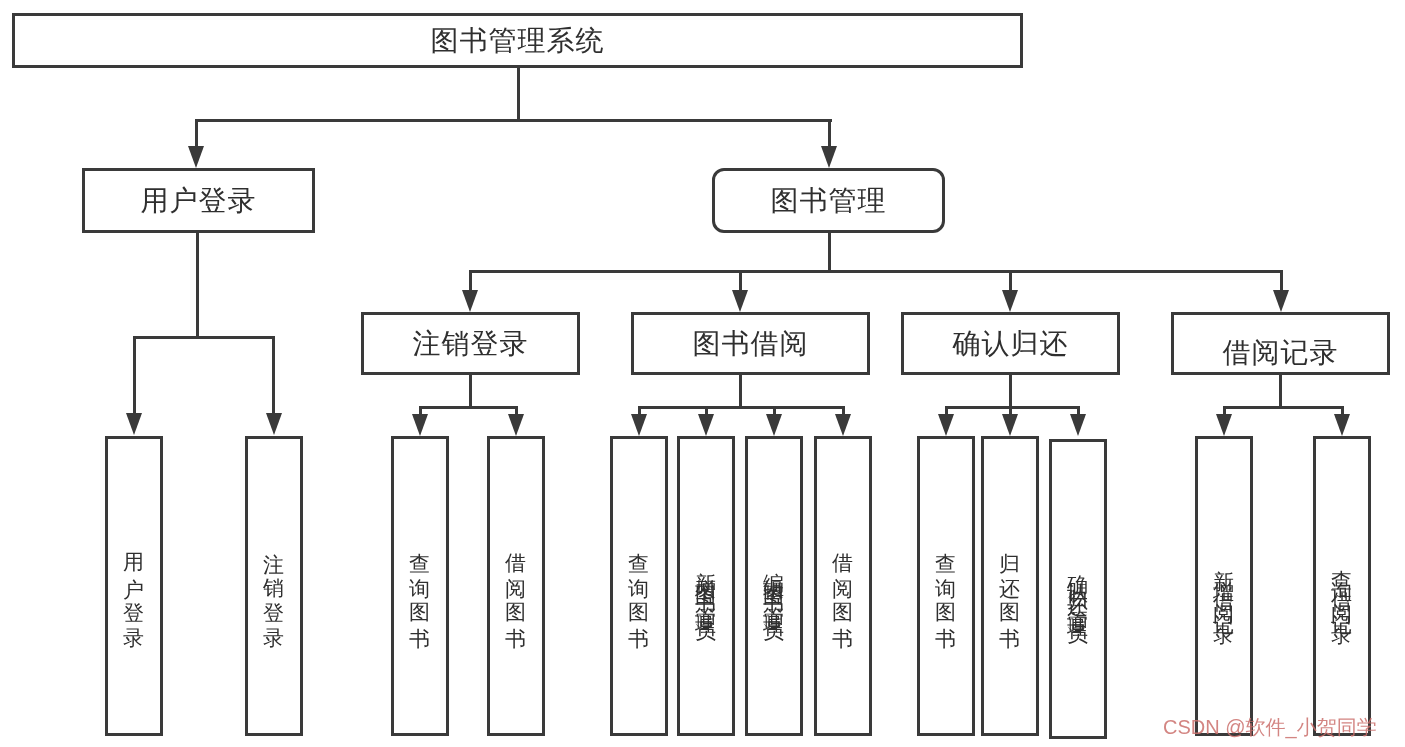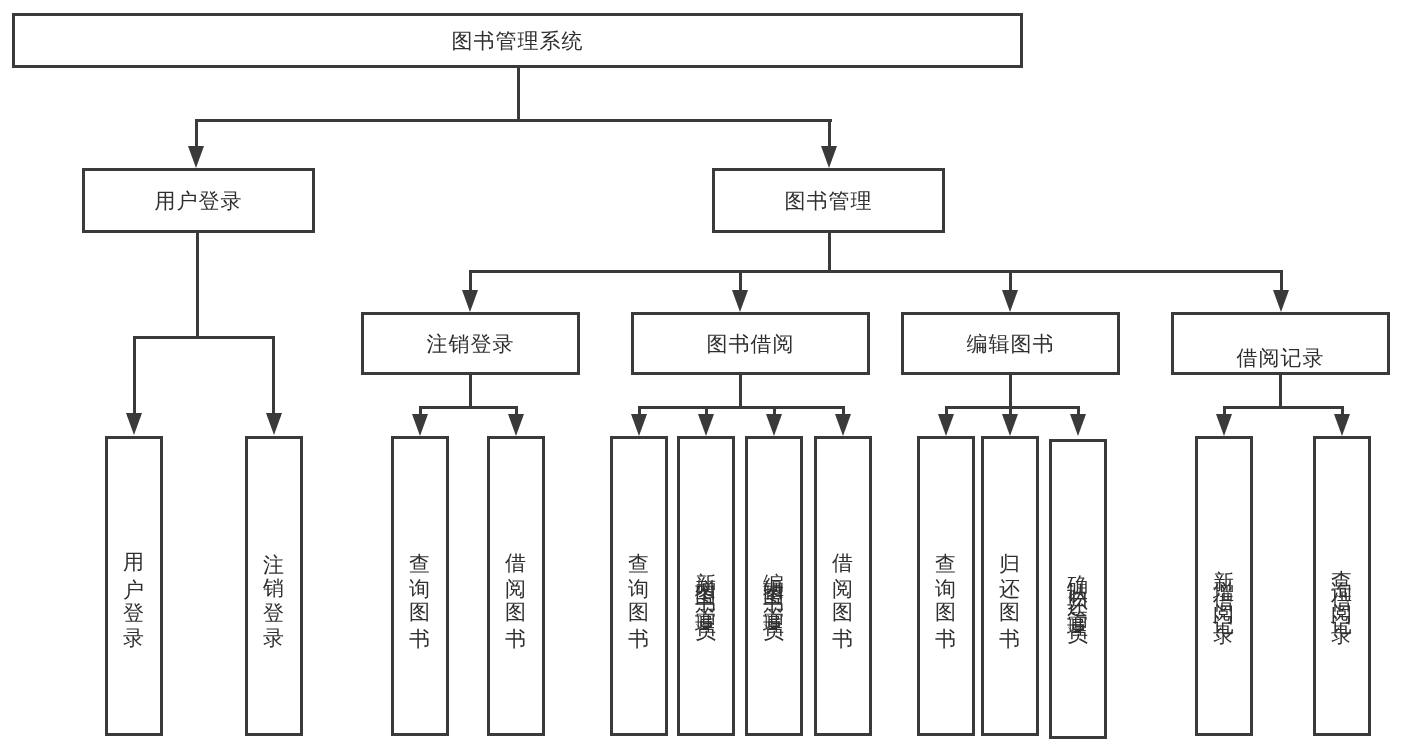--- a/index.html
+++ b/index.html
@@ -1,20 +1,20 @@
 <!DOCTYPE html>
 <html><head>
 <meta charset="utf-8">
 <style>
   html,body{margin:0;padding:0;background:#ffffff;}
   body{font-family:"Liberation Sans","DejaVu Sans",sans-serif;}
   .stage{position:relative;width:1405px;height:747px;background:#ffffff;overflow:hidden;}
   .node{position:absolute;box-sizing:border-box;border:3px solid #3a3a3a;background:#ffffff;
         display:flex;align-items:center;justify-content:center;color:#2f2f2f;}
-  .hlabel{font-size:21px;letter-spacing:1px;white-space:nowrap;}
+  .hlabel{font-size:28px;letter-spacing:1px;white-space:nowrap;}
   .vtext{writing-mode:vertical-rl;line-height:1;font-size:21px;color:#2f2f2f;white-space:nowrap;}
   .pitch-4{letter-spacing:25px;}
   .pitch-6{letter-spacing:11px;}
   .pitch-9{letter-spacing:7px;}
   .vline,.hline{position:absolute;background:#3a3a3a;}
   .vline{width:3px;}
   .hline{height:3px;}
   .arrow{position:absolute;width:0;height:0;
          border-left:8px solid transparent;border-right:8px solid transparent;
          border-top:22px solid #3a3a3a;}
@@ -33,21 +33,21 @@
   <div class="vline" style="left:517px;top:68px;height:54px;"></div>
   <div class="hline" style="left:196px;top:119px;width:636px;"></div>
   <div class="vline" style="left:195px;top:119px;height:31px;"></div>
   <div class="arrow" style="left:188px;top:146px;"></div>
   <div class="vline" style="left:828px;top:119px;height:31px;"></div>
   <div class="arrow" style="left:821px;top:146px;"></div>
 
   <div class="node" style="left:82px;top:168px;width:233px;height:65px;">
     <span class="hlabel">用户登录</span>
   </div>
-  <div class="node" style="left:712px;top:168px;width:233px;height:65px;">
+  <div class="node" style="left:712px;top:168px;width:233px;height:65px;border-radius:12px;">
     <span class="hlabel">图书管理</span>
   </div>
 
   <div class="vline" style="left:196px;top:233px;height:106px;"></div>
   <div class="hline" style="left:133px;top:336px;width:142px;"></div>
   <div class="vline" style="left:133px;top:336px;height:79px;"></div>
   <div class="arrow" style="left:126px;top:413px;"></div>
   <div class="vline" style="left:272px;top:336px;height:79px;"></div>
   <div class="arrow" style="left:266px;top:413px;"></div>
 
@@ -62,21 +62,21 @@
   <div class="vline" style="left:1280px;top:270px;height:24px;"></div>
   <div class="arrow" style="left:1273px;top:290px;"></div>
 
   <div class="node" style="left:361px;top:312px;width:219px;height:63px;">
     <span class="hlabel">注销登录</span>
   </div>
   <div class="node" style="left:631px;top:312px;width:239px;height:63px;">
     <span class="hlabel">图书借阅</span>
   </div>
   <div class="node" style="left:901px;top:312px;width:219px;height:63px;">
-    <span class="hlabel">编辑图书</span>
+    <span class="hlabel">确认归还</span>
   </div>
   <div class="node" style="left:1171px;top:312px;width:219px;height:63px;align-items:flex-end;">
     <span class="hlabel">借阅记录</span>
   </div>
 
   <div class="vline" style="left:469px;top:375px;height:34px;"></div>
   <div class="hline" style="left:419px;top:406px;width:99px;"></div>
   <div class="vline" style="left:419px;top:406px;height:12px;"></div>
   <div class="arrow" style="left:412px;top:414px;"></div>
   <div class="vline" style="left:515px;top:406px;height:12px;"></div>
@@ -146,14 +146,15 @@
     <span class="vtext pitch-9">确认归还（管理员）</span>
   </div>
 
   <div class="node" style="left:1195px;top:436px;width:58px;height:300px;">
     <span class="vtext pitch-6">新增借阅记录</span>
   </div>
   <div class="node" style="left:1313px;top:436px;width:58px;height:300px;">
     <span class="vtext pitch-6">查询借阅记录</span>
   </div>
 
+  <div class="watermark">CSDN @软件_小贺同学</div>
 
 </div>
 
 </body></html>

